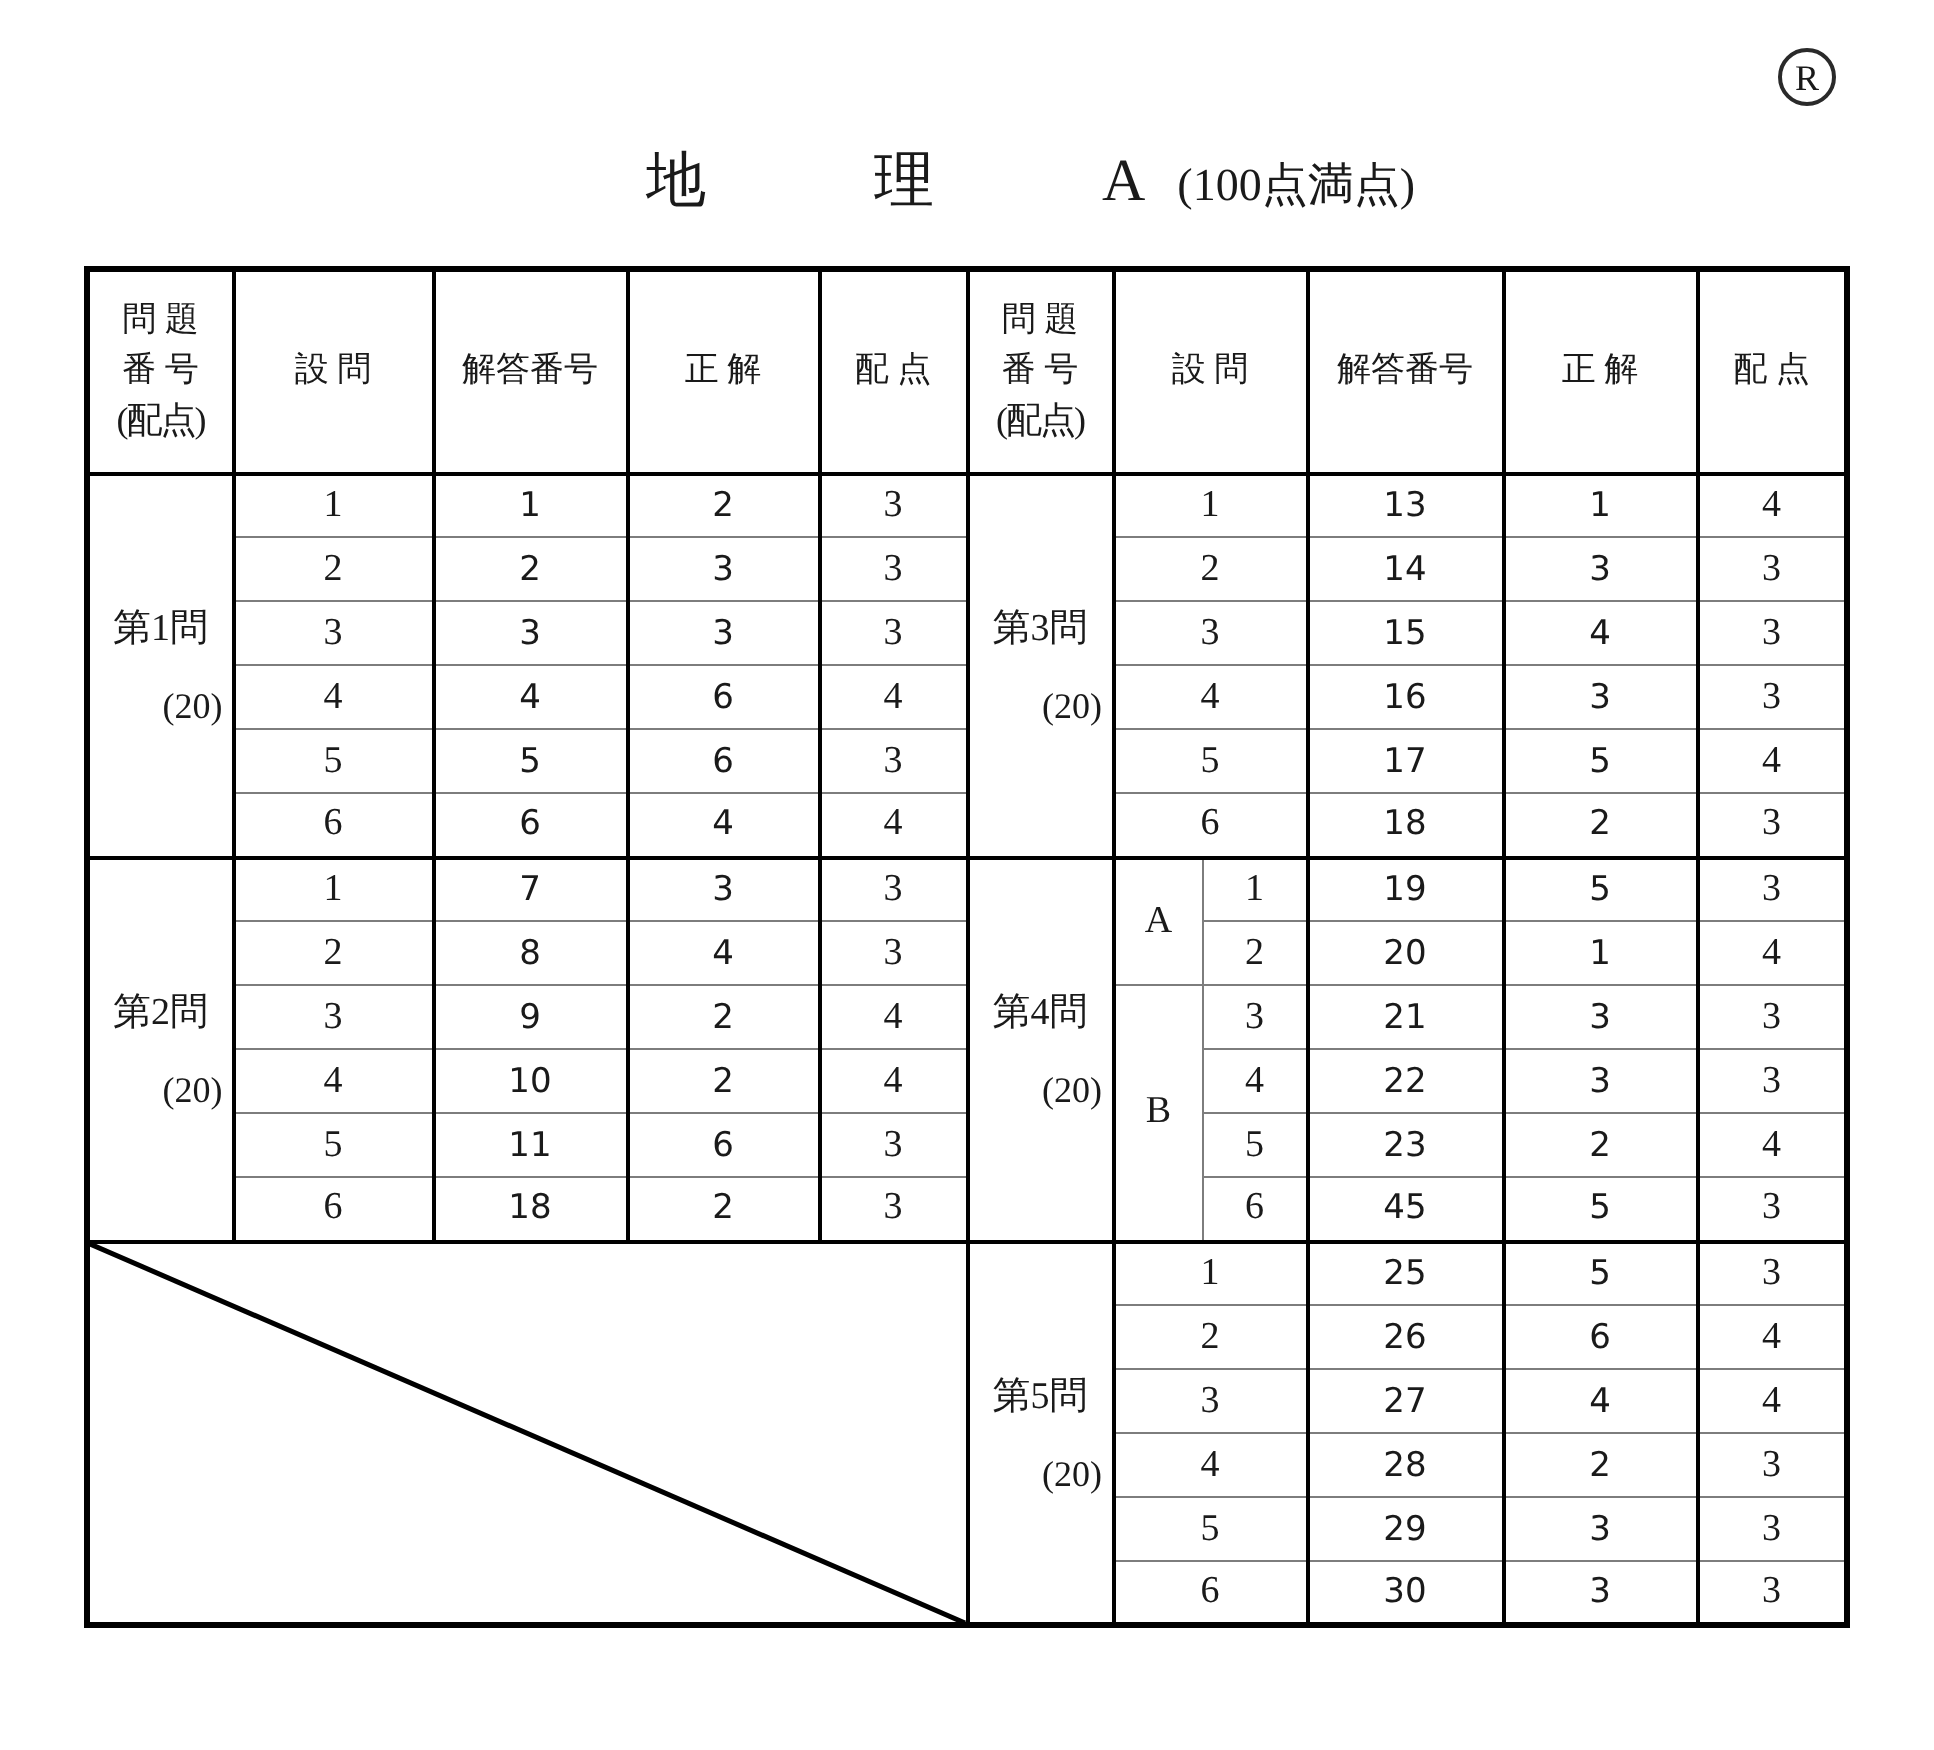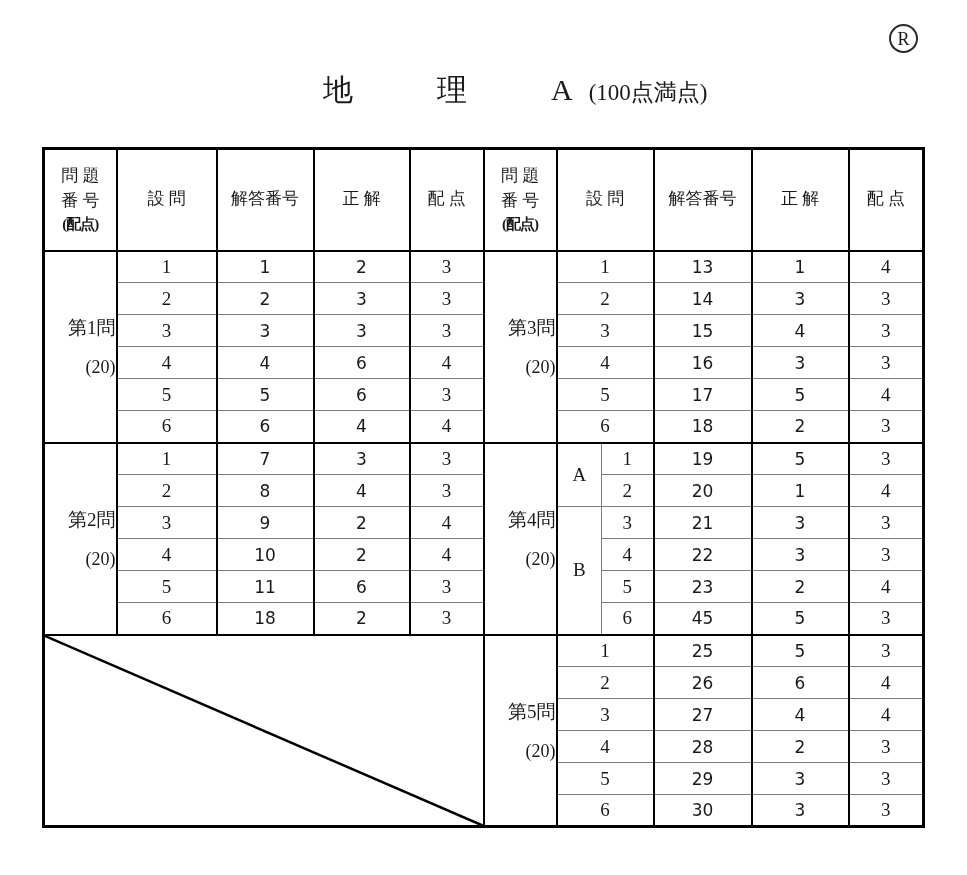--- a/index.html
+++ b/index.html
@@ -29,21 +29,21 @@
     font-size: 30px;
     white-space: nowrap;
   }
   .title .t-char { margin-right: 84px; }
   .title .t-char:nth-child(3) { margin-right: 16px; }
   .title .t-note { font-size: 23px; font-family: Liberation Serif, serif; }
 
   
   table.answer-table {
     position: absolute;
-    left: 42px; top: 147px;
+    left: 42px; top: 133px;
     border-collapse: collapse;
     table-layout: fixed;
     border: 3px solid #000;
   }
   td, th {
     border-top: 1px solid #7d7d7d;
     border-bottom: 1px solid #7d7d7d;
     border-left: 2px solid #000;
     border-right: 2px solid #000;
     text-align: center;
@@ -53,31 +53,31 @@
     overflow: hidden;
   }
   tr.header-row th {
     height: 102px;
     font-size: 17px;
     border-bottom: 2px solid #000;
     line-height: 1.45;
   }
   tr.data-row td { height: 32px; }
   tr.sec-top td { border-top: 2px solid #000; }
-  .qnum-small { font-size: 15px; letter-spacing: -1px; font-weight: bold; }
+  .qnum-small { font-size: 18px; letter-spacing: -1px; }
   
   td.thin-left  { border-left: 1px solid #7d7d7d; }
   td.thin-right { border-right: 1px solid #7d7d7d; }
 
   td.q-cell, td.pts-cell { font-size: 19px; }
   td.ans-cell, td.cor-cell {
     font-family: "DejaVu Sans", "Liberation Sans", sans-serif;
     font-size: 17px;
   }
-  td.sec-cell { font-size: 19px; text-align: right; }
+  td.sec-cell { font-size: 19px; }
   td.sec-cell .sec-points { font-size: 18px; margin-top: 16px; padding-left: 32px; }
   td.group-cell { font-size: 19px; }
 
   td.diag-cell { position: relative; padding: 0; }
   td.diag-cell svg { position: absolute; left: 0; top: 0; width: 100%; height: 100%; display: block; }
 </style>
 </head>
 <body>
 
 <div class="reg-mark">

